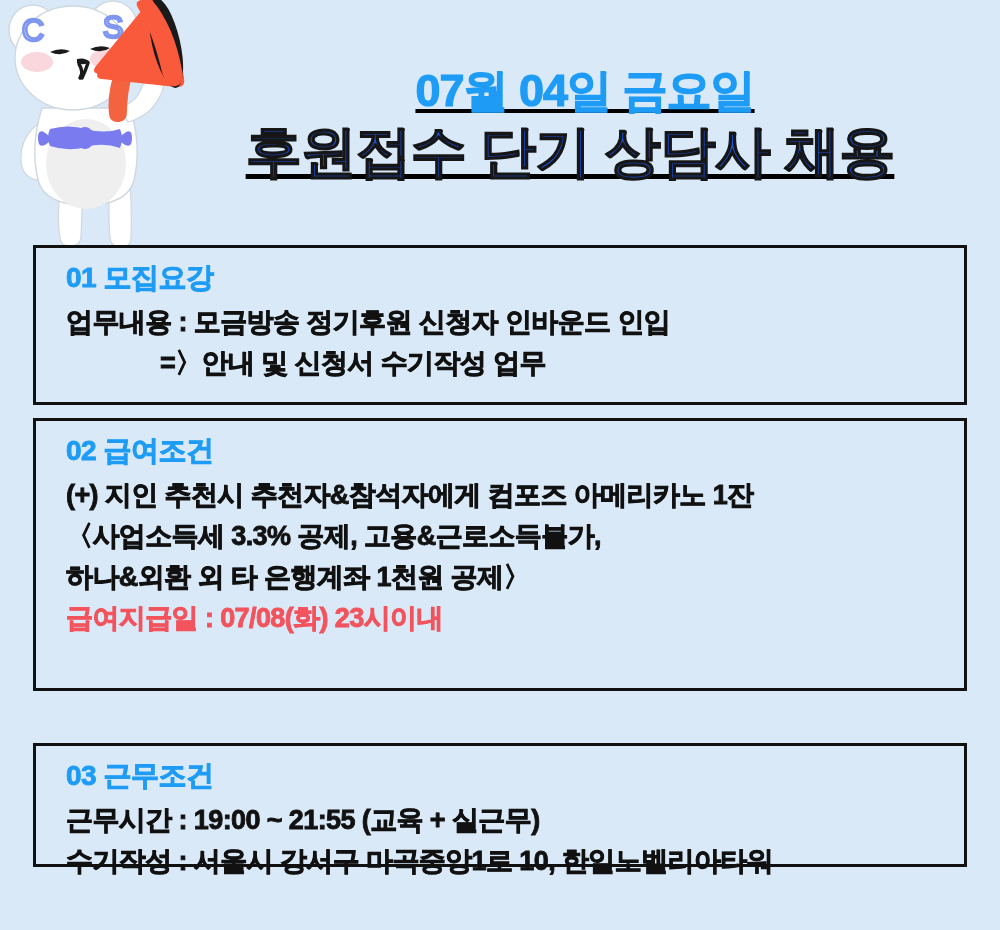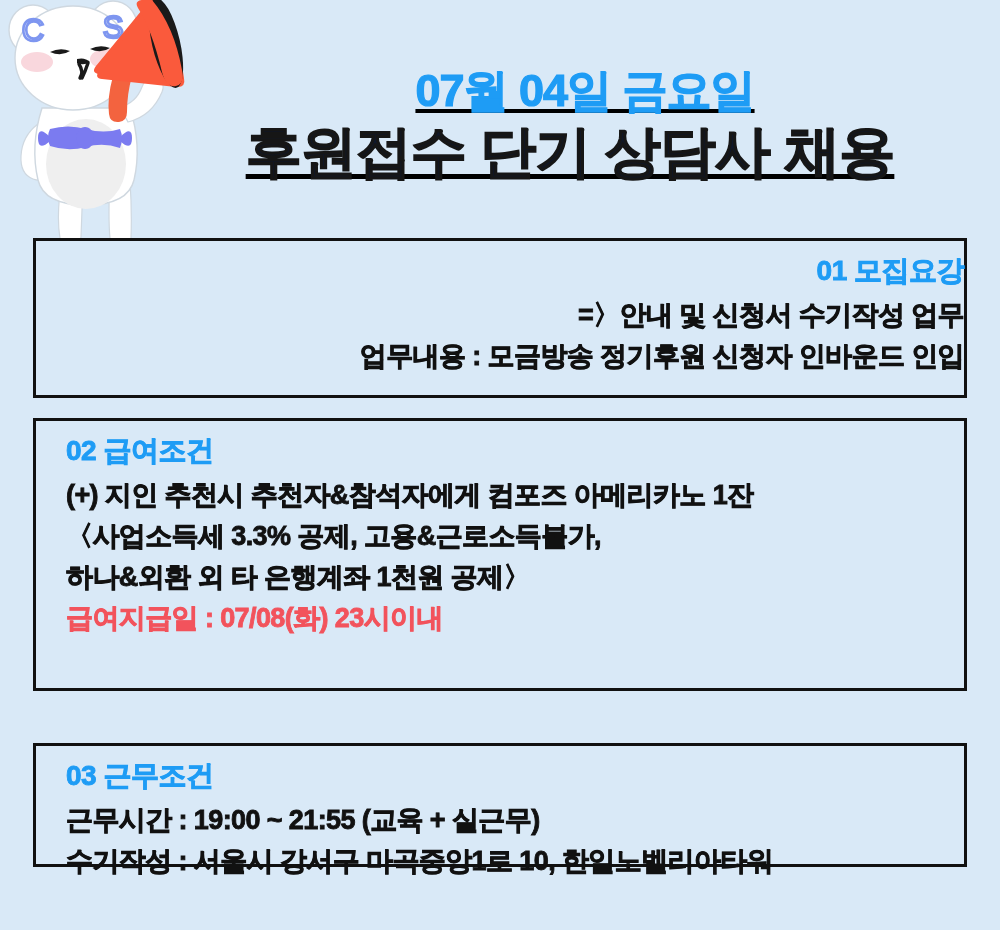--- a/index.html
+++ b/index.html
@@ -45,41 +45,41 @@
     font-size: 45px;
     font-weight: 800;
     letter-spacing: -1px;
     line-height: 1.0;
     text-align: center;
     margin: 0 0 10px 0;
     padding-left: 30px;
     -webkit-text-stroke: 1.2px #1e9cf5;
   }
   .title-line {
-    color: #0f172a;
+    color: #1d4ed8;
     font-size: 56px;
     font-weight: 800;
     letter-spacing: -1px;
     line-height: 1.05;
     text-align: center;
     margin: 0;
     -webkit-text-stroke: 1.5px #161616;
   }
 
   
   .section {
     position: absolute;
     left: 33px;
     width: 934px;
     box-sizing: border-box;
     border: 3px solid #111111;
     background: #d9e9f7;
     padding: 11px 0 12px 0;
   }
-  #section-01 { top: 238px; height: 160px; text-align: right; }
+  #section-01 { top: 245px; height: 160px; }
   #section-02 { top: 418px; height: 273px; }
   #section-03 { top: 743px; height: 124px; }
 
   .sec-head {
     color: #1e9cf5;
     font-size: 28px;
     font-weight: 800;
     letter-spacing: -0.5px;
     margin: 0 0 6px 30px;
     -webkit-text-stroke: 0.9px #1e9cf5;
@@ -159,22 +159,22 @@
     </svg>
   </div>
 
   <div class="header-block">
     <div class="date-line">07월 04일 금요일</div>
     <div class="title-line">후원접수 단기 상담사 채용</div>
   </div>
 
   <div class="section" id="section-01">
     <div class="sec-head">01 모집요강</div>
+    <div class="sec-line">업무내용 : 모금방송 정기후원 신청자 인바운드 인입</div>
     <div class="sec-line indent">=〉안내 및 신청서 수기작성 업무</div>
-    <div class="sec-line">업무내용 : 모금방송 정기후원 신청자 인바운드 인입</div>
   </div>
 
   <div class="section" id="section-02">
     <div class="sec-head">02 급여조건</div>
     <div class="sec-line">(+) 지인 추천시 추천자&amp;참석자에게 컴포즈 아메리카노 1잔</div>
     <div class="sec-line">〈사업소득세 3.3% 공제, 고용&amp;근로소득불가,</div>
     <div class="sec-line">하나&amp;외환 외 타 은행계좌 1천원 공제〉</div>
     <div class="sec-line red">급여지급일 : 07/08(화) 23시이내</div>
   </div>
 

